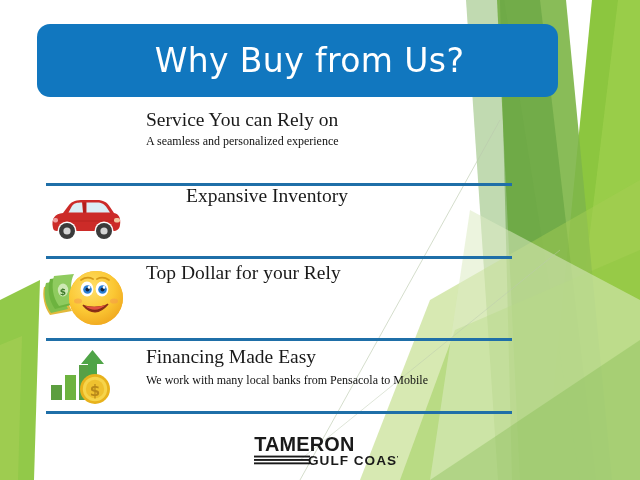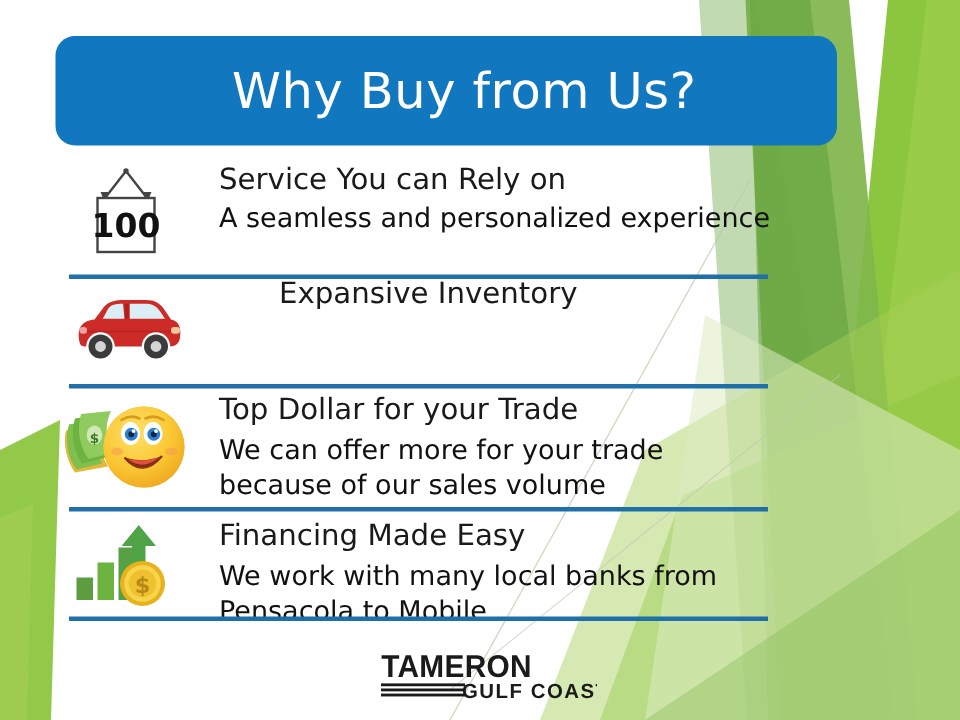--- a/index.html
+++ b/index.html
@@ -64,30 +64,31 @@
     left: 36px;
     width: 96px;
     display: flex;
     align-items: center;
     justify-content: center;
   }
   .feature .text-cell {
     position: absolute;
     left: 146px;
     width: 368px;
+    font-family: Liberation Serif, serif;
   }
   .f-title {
     font-size: 19.5px;
     color: #1a1a1a;
     line-height: 1.18;
     font-weight: 400;
     white-space: nowrap;
   }
   .f-sub {
-    font-size: 18px;
+    font-size: 12px;
     color: #111111;
     line-height: 1.28;
     margin-top: 3px;
   }
   .divider {
     position: absolute;
     left: 46px;
     width: 466px;
     height: 3px;
     background: #1F6FA8;
@@ -126,32 +127,20 @@
     <polygon points="0,345 22,336 18,480 0,480" fill="#A6CE55" opacity="0.6"></polygon>
   </svg>
 
   <div class="title-banner">
     <div class="title-text">Why Buy from Us?</div>
   </div>
 
   <div class="features">
 
     <div class="feature" style="top:0px;height:79px;">
-      <div class="icon-cell" style="top:4px;height:70px;">
-
-        <svg width="64" height="66" viewBox="0 0 64 66">
-          <path d="M32 4 L18 22" stroke="#444" stroke-width="1.6" fill="none"></path>
-          <path d="M32 4 L46 22" stroke="#444" stroke-width="1.6" fill="none"></path>
-          <polygon points="18,25 15,18 21,18" fill="#444"></polygon>
-          <polygon points="46,25 43,18 49,18" fill="#444"></polygon>
-          <circle cx="32" cy="4" r="1.8" fill="#444"></circle>
-          <rect x="13" y="22" width="38" height="36" fill="#ffffff" stroke="#444" stroke-width="1.6"></rect>
-          <text x="32" y="48" text-anchor="middle" font-family="'DejaVu Sans',sans-serif" font-size="22" font-weight="bold" fill="#111">100</text>
-        </svg>
-      </div>
       <div class="text-cell" style="top:4px;">
         <div class="f-title">Service You can Rely on</div>
         <div class="f-sub">A seamless and personalized experience</div>
       </div>
     </div>
     <div class="divider" style="top:79px;"></div>
 
     <div class="feature" style="top:82px;height:70px;">
       <div class="icon-cell" style="top:2px;height:62px;">
 
@@ -220,22 +209,21 @@
             <path d="M45 40 Q57 54 70 39 Q58 44 45 40 Z" fill="#7E2B18"></path>
             <path d="M47 41 Q57 49 68 40 Q58 43 47 41 Z" fill="#E0503F"></path>
             <path d="M45 40 Q57 54 70 39" stroke="#8C3016" stroke-width="1.6" fill="none"></path>
 
             <ellipse cx="40" cy="36" rx="4" ry="2.6" fill="#F49A4C" opacity="0.55"></ellipse>
             <ellipse cx="76" cy="36" rx="4" ry="2.6" fill="#F49A4C" opacity="0.55"></ellipse>
           </g>
         </svg>
       </div>
       <div class="text-cell" style="top:2px;">
-        <div class="f-title">Top Dollar for your Trade</div>
-        <div class="f-sub" style="margin-top:5px;width:352px;">We can offer more for your trade because of our sales volume</div>
+        <div class="f-title">Top Dollar for your Rely</div>
       </div>
     </div>
     <div class="divider" style="top:234px;"></div>
 
     <div class="feature" style="top:237px;height:70px;">
       <div class="icon-cell" style="top:4px;height:64px;">
 
         <svg width="78" height="60" viewBox="0 0 78 60">
           <rect x="6" y="38" width="11" height="15" fill="#5C9E3F"></rect>
           <rect x="20" y="28" width="11" height="25" fill="#6DB33F"></rect>

